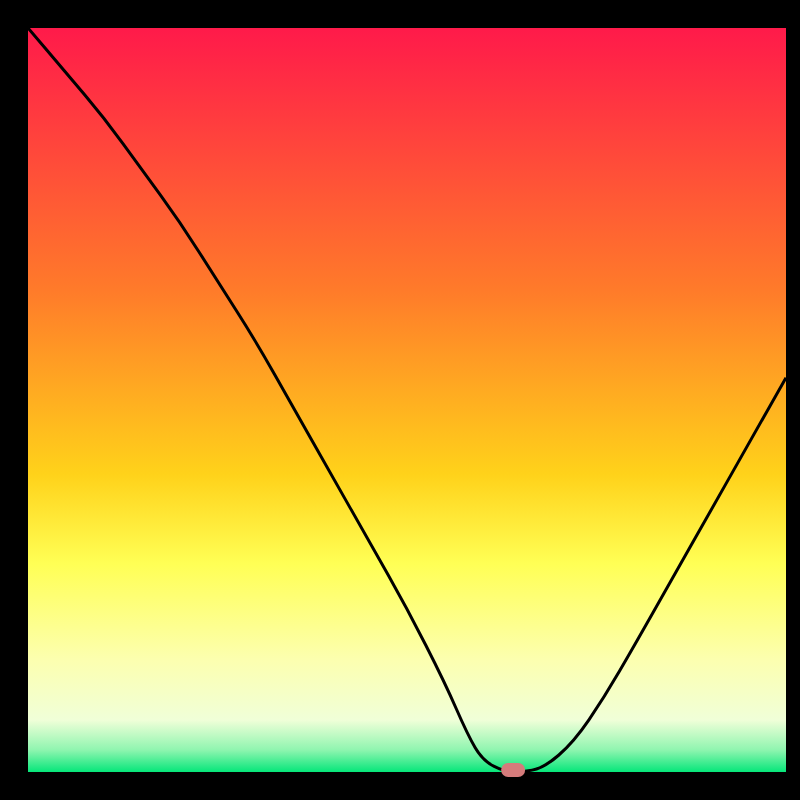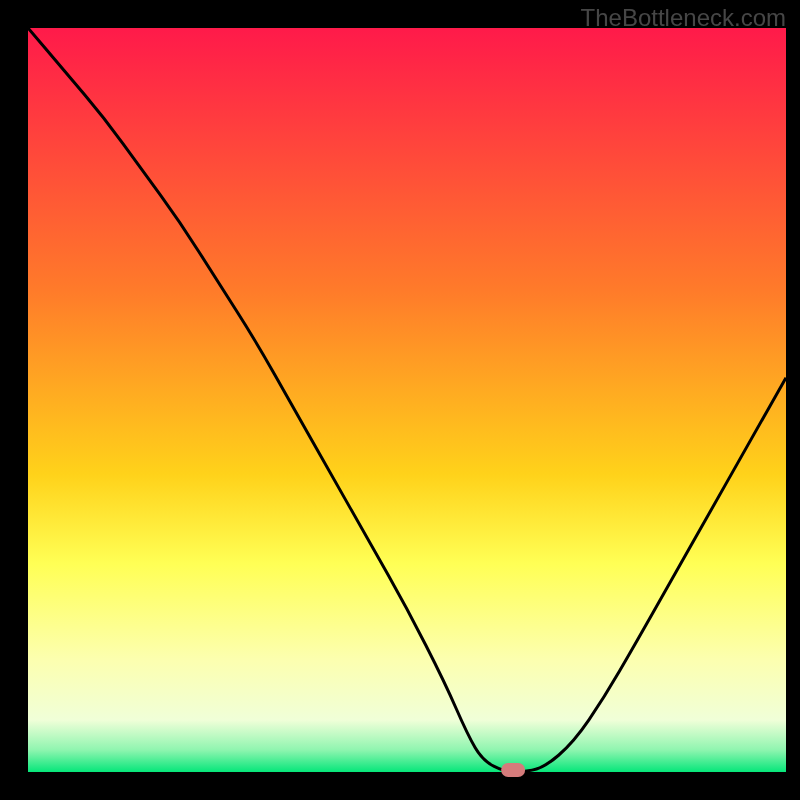--- a/index.html
+++ b/index.html
@@ -29,21 +29,20 @@
     z-index: 5;
   }
   svg {
     display: block;
   }
 </style>
 </head>
 <body>
 <div class="frame">
 
-  <div class="watermark">TheBottleneck.com</div>
 
   <svg width="800" height="800" viewBox="0 0 800 800">
     <defs>
       <linearGradient id="heat" x1="0" y1="0" x2="0" y2="1">
         <stop id="gs0" offset="0%" stop-color="#ff1a4a"></stop>
         <stop id="gs1" offset="35%" stop-color="#ff7a2a"></stop>
         <stop id="gs2" offset="60%" stop-color="#ffd21a"></stop>
         <stop id="gs3" offset="72%" stop-color="#ffff55"></stop>
         <stop id="gs4" offset="85%" stop-color="#fcffb0"></stop>
         <stop id="gs5" offset="93%" stop-color="#f0ffd8"></stop>

